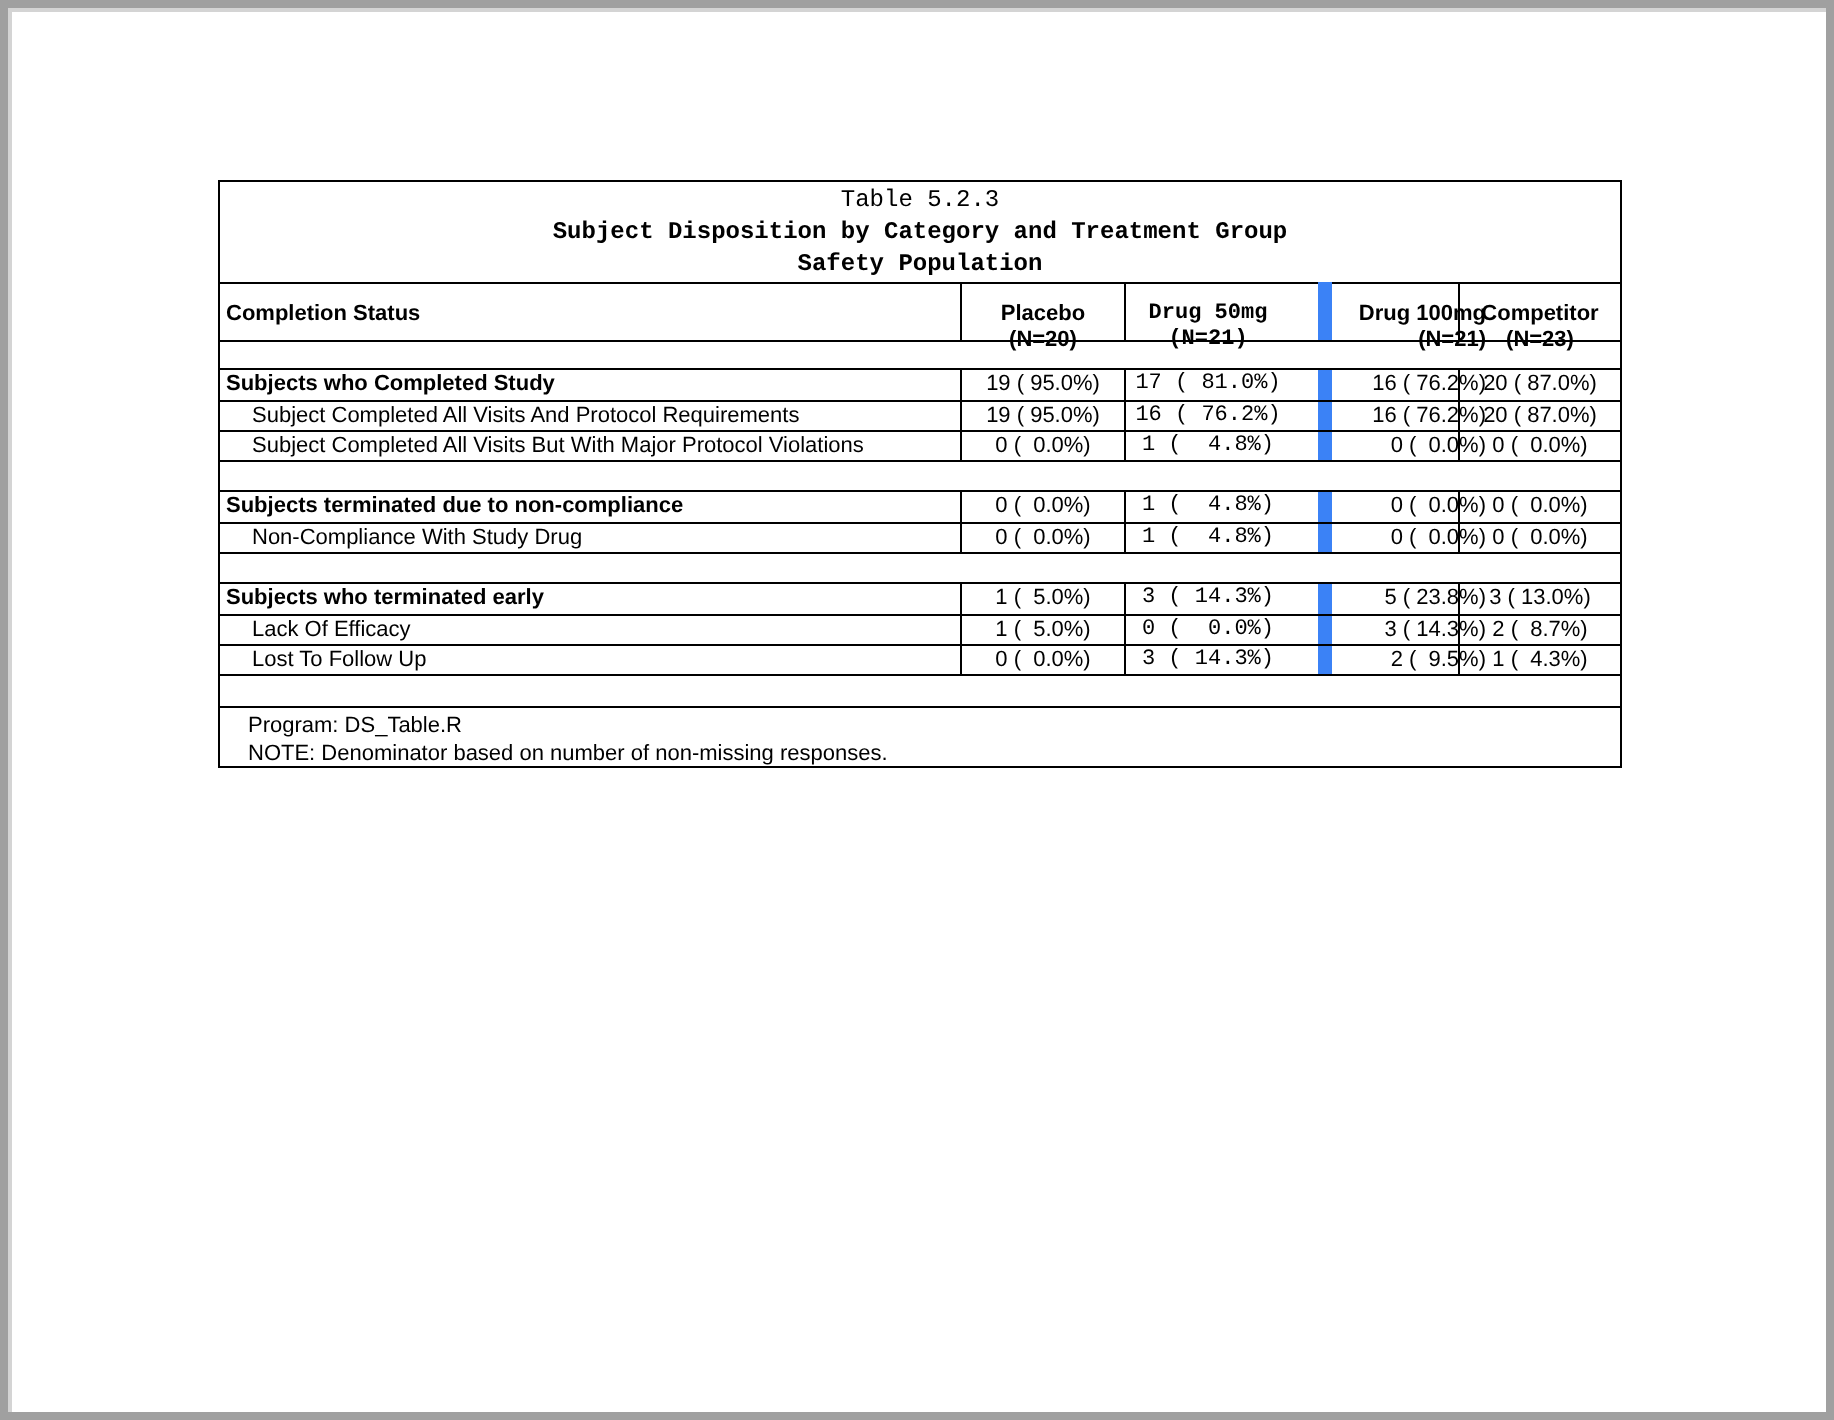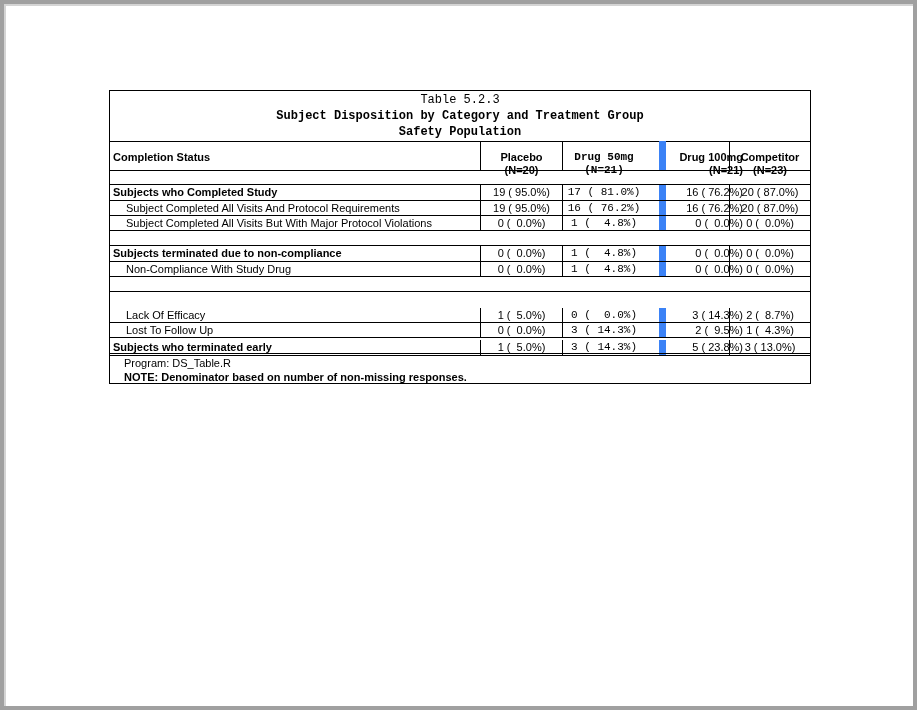--- a/index.html
+++ b/index.html
@@ -100,21 +100,21 @@
     <div class="row sub" style="top:171px;height:15px;">
       <div class="cell c0">Non-Compliance With Study Drug</div>
       <div class="cell c1">0 (  0.0%)</div>
       <div class="cell c2">1 (  4.8%)</div>
       <div class="cell c3">0 (  0.0%)</div>
       <div class="cell c4">0 (  0.0%)</div>
     </div>
 
     <div class="row" style="top:186px;height:15px;"></div>
 
-    <div class="row grp" style="top:201px;height:16px;margin-top:48px;">
+    <div class="row grp" style="top:201px;height:16px;">
       <div class="cell c0">Subjects who terminated early</div>
       <div class="cell c1">1 (  5.0%)</div>
       <div class="cell c2">3 ( 14.3%)</div>
       <div class="cell c3">5 ( 23.8%)</div>
       <div class="cell c4">3 ( 13.0%)</div>
     </div>
     <div class="row sub" style="top:217px;height:15px;">
       <div class="cell c0">Lack Of Efficacy</div>
       <div class="cell c1">1 (  5.0%)</div>
       <div class="cell c2">0 (  0.0%)</div>
@@ -125,15 +125,15 @@
       <div class="cell c0">Lost To Follow Up</div>
       <div class="cell c1">0 (  0.0%)</div>
       <div class="cell c2">3 ( 14.3%)</div>
       <div class="cell c3">2 (  9.5%)</div>
       <div class="cell c4">1 (  4.3%)</div>
     </div>
 
     <div class="row" style="top:247px;height:16px;"></div>
 
     <div class="footer" style="top:265px;">Program: DS_Table.R</div>
-    <div class="footer" style="top:279px;font-weight:bold;">NOTE: Denominator based on number of non-missing responses.</div>
+    <div class="footer" style="top:279px;">NOTE: Denominator based on number of non-missing responses.</div>
   </div>
 </div>
 
 </body></html>

